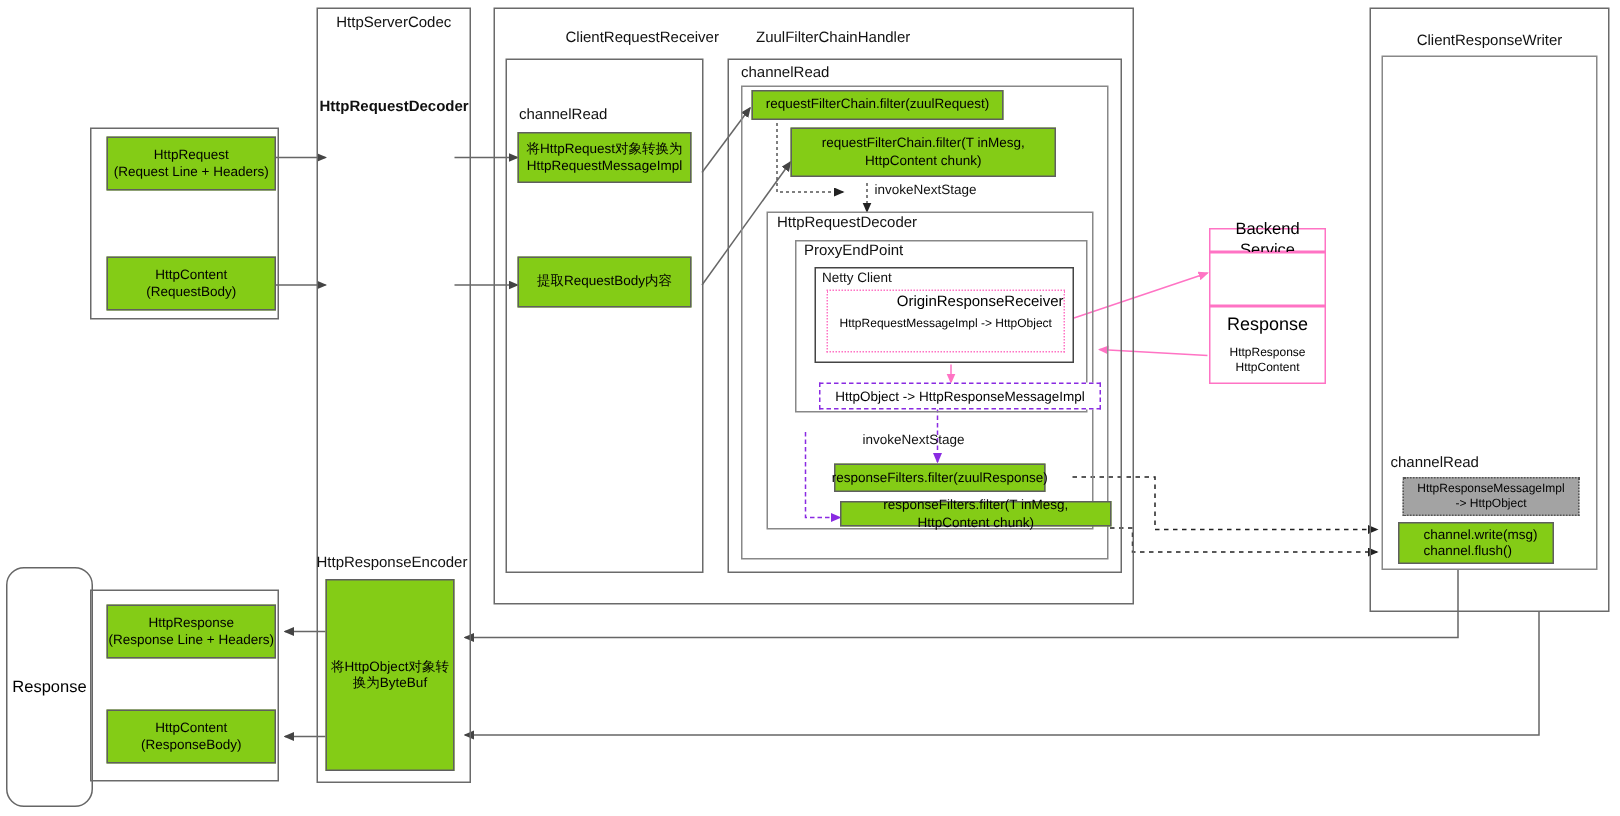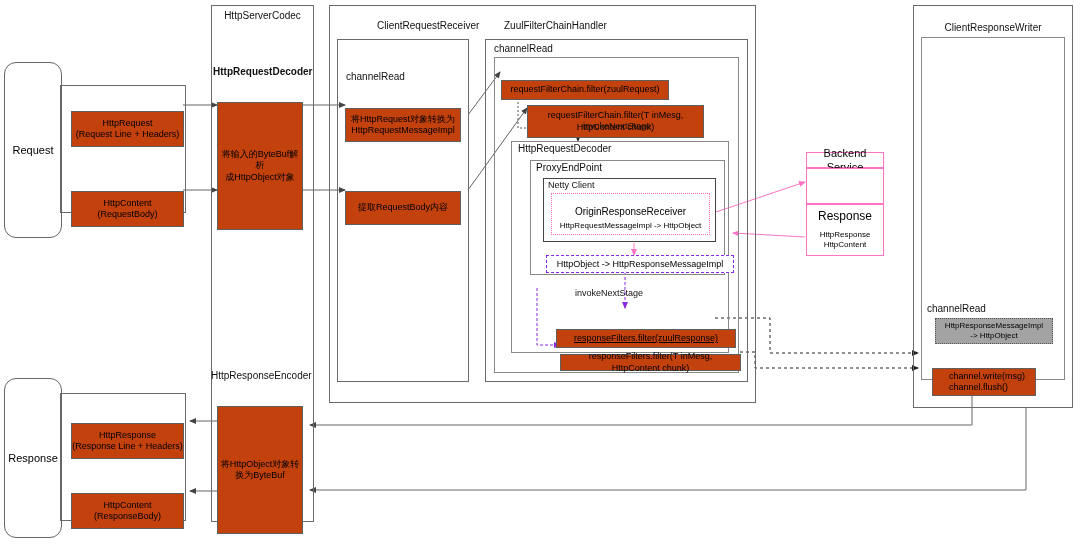--- a/index.html
+++ b/index.html
@@ -9,21 +9,21 @@
 
   .box{position:absolute;box-sizing:border-box;border:1px solid #666;background:transparent;}
   .box.plain{border:1px solid #6a6a6a;}
   .box.thin{border:1px solid #888;}
 
   .title{position:absolute;font-size:10px;color:#111;white-space:nowrap;}
   .title.ctr{text-align:center;}
 
   .cellbox{position:absolute;box-sizing:border-box;border:1px solid #5f5f5f;
            display:flex;align-items:center;justify-content:center;text-align:center;
-           font-size:10px;line-height:1.25;white-space:pre-line;background:#c2410c;margin-top:20px;}
+           font-size:10px;line-height:1.25;white-space:pre-line;background:#84cc16;}
   .cellbox.f9{font-size:9px;}
 
   .rounded{position:absolute;box-sizing:border-box;border:1px solid #666;border-radius:12px;
            display:flex;align-items:center;justify-content:center;font-size:11px;background:#fff;}
 
   .pinkbox{position:absolute;box-sizing:border-box;border:1px solid #ff73c4;
            display:flex;align-items:center;justify-content:center;text-align:center;
            font-size:9px;line-height:1.3;white-space:pre-line;background:#fff;color:#000;}
   .pinkdash{position:absolute;box-sizing:border-box;border:1px dotted #ff73c4;
             text-align:center;background:#fff;}
@@ -112,37 +112,32 @@
       <path d="M972,380 L972,425 L310,425" marker-end="url(#ah)"></path>
       <path d="M1026,408 L1026,490 L310,490" marker-end="url(#ah)"></path>
     </g>
 
     <g stroke="#666" fill="none">
       <path d="M217,421 L190,421" marker-end="url(#ah)"></path>
       <path d="M217,491 L190,491" marker-end="url(#ah)"></path>
     </g>
   </svg>
 
-  <div class="rounded" style="left:4px;top:62px;width:58px;height:176px;">
-    <span>Request</span>
-  </div>
 
   <div class="box plain" style="left:60px;top:85px;width:126px;height:128px;"></div>
 
   <div class="cellbox f9" style="left:71px;top:91px;width:113px;height:36px;">HttpRequest
 (Request Line + Headers)</div>
   <div class="cellbox f9" style="left:71px;top:171px;width:113px;height:36px;">HttpContent
 (RequestBody)</div>
 
   <div class="box plain" style="left:211px;top:5px;width:103px;height:517px;"></div>
   <div class="title ctr" style="left:211px;top:10px;width:103px;">HttpServerCodec</div>
 
   <div class="title" style="left:213px;top:66px;font-weight:bold;">HttpRequestDecoder</div>
-  <div class="cellbox f9" style="left:217px;top:82px;width:86px;height:128px;">将输入的ByteBuf解析
-成HttpObject对象</div>
 
   <div class="title" style="left:211px;top:370px;">HttpResponseEncoder</div>
   <div class="cellbox f9" style="left:217px;top:386px;width:86px;height:128px;">将HttpObject对象转
 换为ByteBuf</div>
 
   <div class="box plain" style="left:329px;top:5px;width:427px;height:398px;"></div>
 
   <div class="title" style="left:345px;top:20px;margin-left:32px;">ClientRequestReceiver</div>
   <div class="box plain" style="left:337px;top:39px;width:132px;height:343px;"></div>
   <div class="title" style="left:346px;top:71px;">channelRead</div>
@@ -163,29 +158,29 @@
   <div class="box thin" style="left:511px;top:141px;width:218px;height:212px;"></div>
   <div class="title" style="left:518px;top:143px;">HttpRequestDecoder</div>
 
   <div class="box thin" style="left:530px;top:160px;width:195px;height:115px;"></div>
   <div class="title" style="left:536px;top:162px;">ProxyEndPoint</div>
 
   <div class="box" style="left:543px;top:178px;width:173px;height:64px;border-color:#444;"></div>
   <div class="title" style="left:548px;top:180px;font-size:9px;">Netty Client</div>
 
   <div class="pinkdash" style="left:551px;top:193px;width:159px;height:42px;">
-    <div style="font-size:10px;margin-top:12px;text-align:center;">OriginResponseReceiver</div>
+    <div style="font-size:10px;margin-top:2px;text-align:right;">OriginResponseReceiver</div>
     <div style="font-size:8px;margin-top:4px;text-align:center;">HttpRequestMessageImpl -&gt; HttpObject</div>
   </div>
 
   <div class="purpdash" style="left:546px;top:255px;width:188px;height:18px;">HttpObject -&gt; HttpResponseMessageImpl</div>
 
   <div class="freetext" style="left:575px;top:288px;">invokeNextStage</div>
 
-  <div class="cellbox f9" style="left:556px;top:309px;width:180px;height:19px;text-decoration:underline;">responseFilters.filter(zuulResponse)</div>
+  <div class="cellbox f9" style="left:556px;top:309px;width:141px;height:19px;">responseFilters.filter(zuulResponse)</div>
   <div class="cellbox f9" style="left:560px;top:334px;width:181px;height:17px;">responseFilters.filter(T inMesg,
 HttpContent chunk)</div>
 
   <div class="pinkbox" style="left:806px;top:152px;width:78px;height:16px;font-size:11px;">Backend Service</div>
   <div class="pinkbox" style="left:806px;top:168px;width:78px;height:36px;"></div>
   <div class="pinkbox" style="left:806px;top:204px;width:78px;height:52px;flex-direction:column;">
     <div style="font-size:12px;">Response</div>
     <div style="font-size:8px;margin-top:5px;line-height:1.3;white-space:pre-line;">HttpResponse
 HttpContent</div>
   </div>

